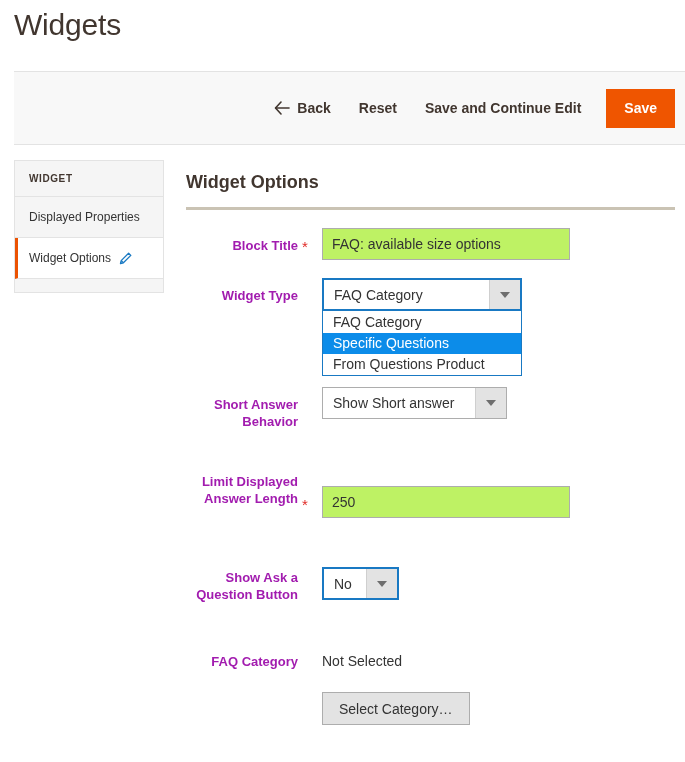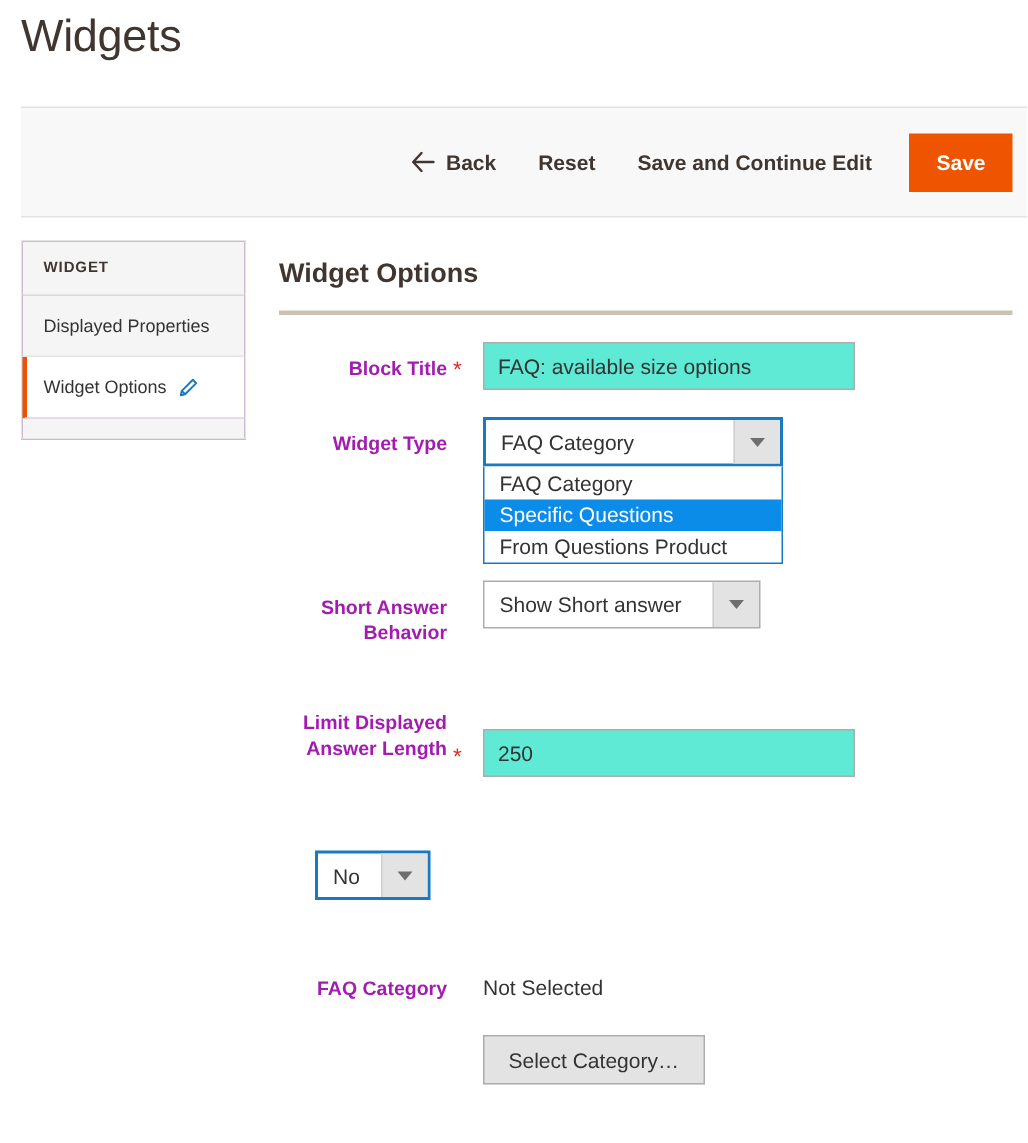--- a/index.html
+++ b/index.html
@@ -49,21 +49,21 @@
     height: 39px; padding: 0 18px;
     margin-left: 11px; margin-right: 10px;
     font-family: "Liberation Sans", sans-serif;
   }
 
   
   .sidebar {
     position: absolute; left: 14px; top: 160px;
     width: 150px;
     border: 1px solid #e3e3e3;
-    background: #701a75;
+    background: #4d7c0f;
   }
   .sb-head {
     font-size: 10px; font-weight: 700; letter-spacing: 0.6px;
     color: #41362f; text-transform: uppercase;
     padding: 12px 14px 12px 14px;
     border-bottom: 1px solid #e3e3e3;
     background: #f5f5f5;
   }
   .sb-item {
     font-size: 12px; color: #333333;
@@ -111,21 +111,21 @@
     flex: 0 0 14px; width: 14px; text-align: center;
     color: #e02b27; font-size: 15px; padding-top: 10px;
     line-height: 17px;
   }
   .req-star.empty { color: transparent; }
   .field-ctrl { flex: 1 1 auto; padding-left: 10px; position: relative; }
 
   .txt-input {
     width: 248px; height: 32px;
     border: 1px solid #adadad;
-    background: #5eead4;
+    background: #bef264;
     font-size: 14px; color: #333333;
     padding: 0 9px;
     font-family: "Liberation Sans", sans-serif;
   }
 
   
   .sel {
     display: inline-flex; align-items: stretch;
     height: 33px;
     border: 2px solid #1979c3;
@@ -289,20 +289,21 @@
 
     <div class="field-row" style="margin-bottom:42px;">
       <div class="field-label">Limit Displayed Answer Length</div>
       <div class="req-star" style="padding-top:32px;">*</div>
       <div class="field-ctrl" style="padding-top:22px;">
         <input class="txt-input" type="text" value="250" style="">
       </div>
     </div>
 
     <div class="field-row" style="margin-bottom:42px;">
+      <div class="field-label">Show Ask a Question Button</div>
       <div class="req-star empty"></div>
       <div class="field-ctrl" style="padding-top:7px;">
         <div class="sel sel-no">
           <span class="sel-value">No</span>
           <span class="sel-arrow">
               <span class="caret"></span>
             </span>
         </div>
       </div>
     </div>

